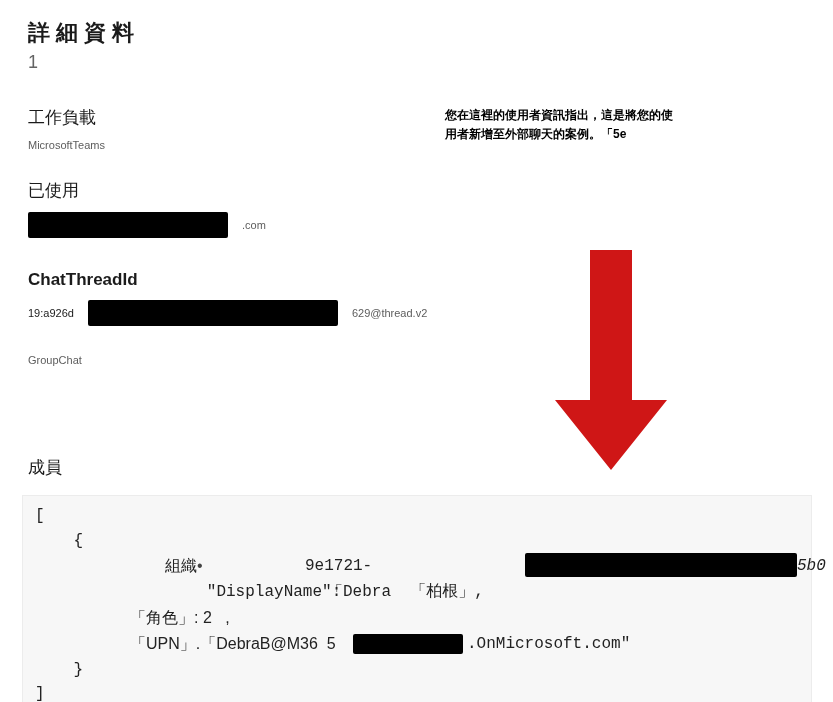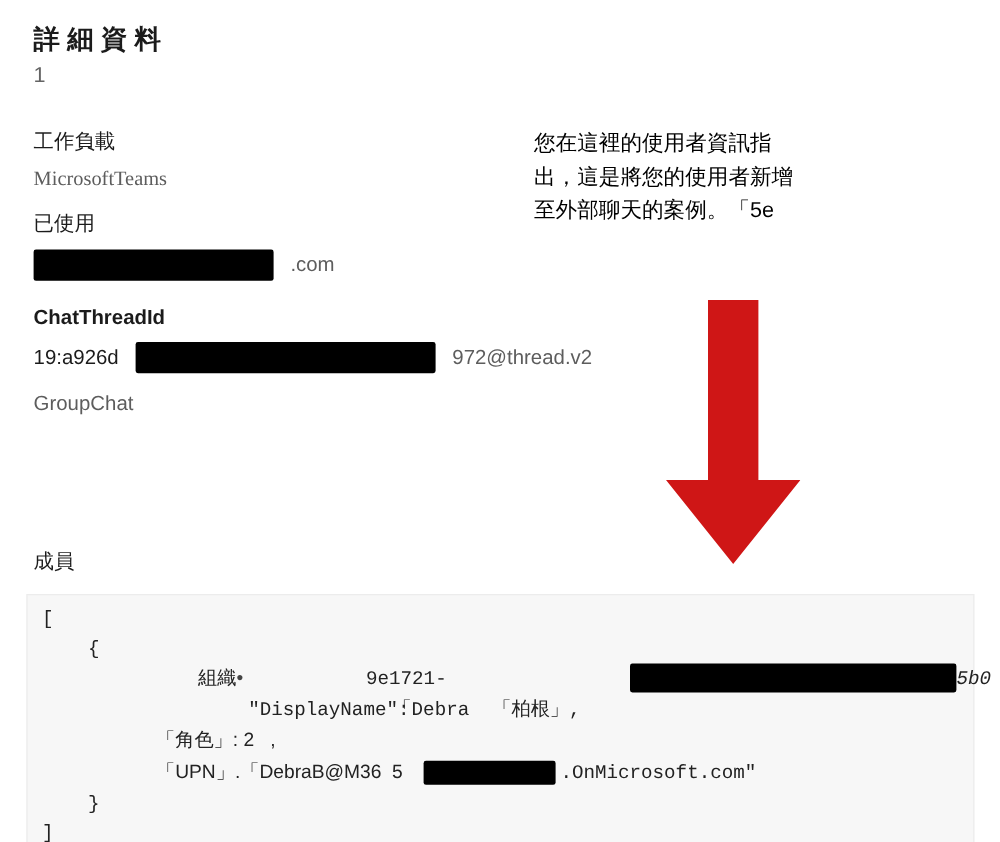--- a/index.html
+++ b/index.html
@@ -31,35 +31,35 @@
       font-size: 18px;
       color: #646464;
     }
     .field-label {
       font-size: 17px;
       font-weight: 500;
       color: #1b1b1b;
       margin-top: 30px;
     }
     .field-value {
-      font-size: 17px;
+      font-size: 11px;
       color: #5d5d5d;
       margin-top: 10px;
     }
     .field-block { margin-top: 0; }
-    .field-block.first { margin-top: 58px; font-family: Liberation Serif, serif; }
-    .field-block.gap { margin-top: 16px; }
+    .field-block.first { margin-top: 58px; }
+    .field-block.gap { margin-top: 28px; }
 
     .annotation {
       position: absolute;
       left: 445px;
       top: 106px;
       width: 230px;
-      font-size: 18px;
-      font-weight: 400;
+      font-size: 12px;
+      font-weight: 700;
       color: #000;
       line-height: 1.55;
     }
     .redact {
       display: inline-block;
       background: #000;
       vertical-align: middle;
       border-radius: 2px;
     }
     .row-inline { display: inline-flex; align-items: center; gap: 12px; }
@@ -125,21 +125,21 @@
       <span class="redact" style="width:200px;height:26px;"></span>
       <span style="margin-left:2px;">.com</span>
     </div>
   </div>
 
   <div class="field-block gap">
     <div class="field-label" style="margin-top:0; font-weight:600;">ChatThreadId</div>
     <div class="field-value row-inline">
       <span style="color:#1b1b1b;font-weight:500;">19:a926d</span>
       <span class="redact" style="width:250px;height:26px;margin:0 2px;"></span>
-      <span>972@thread.v2</span>
+      <span>629@thread.v2</span>
     </div>
   </div>
 
   <div class="field-block gap">
     <div class="field-value">GroupChat</div>
   </div>
 
   <div class="members-label">成員</div>
 
   <div class="members-box">

